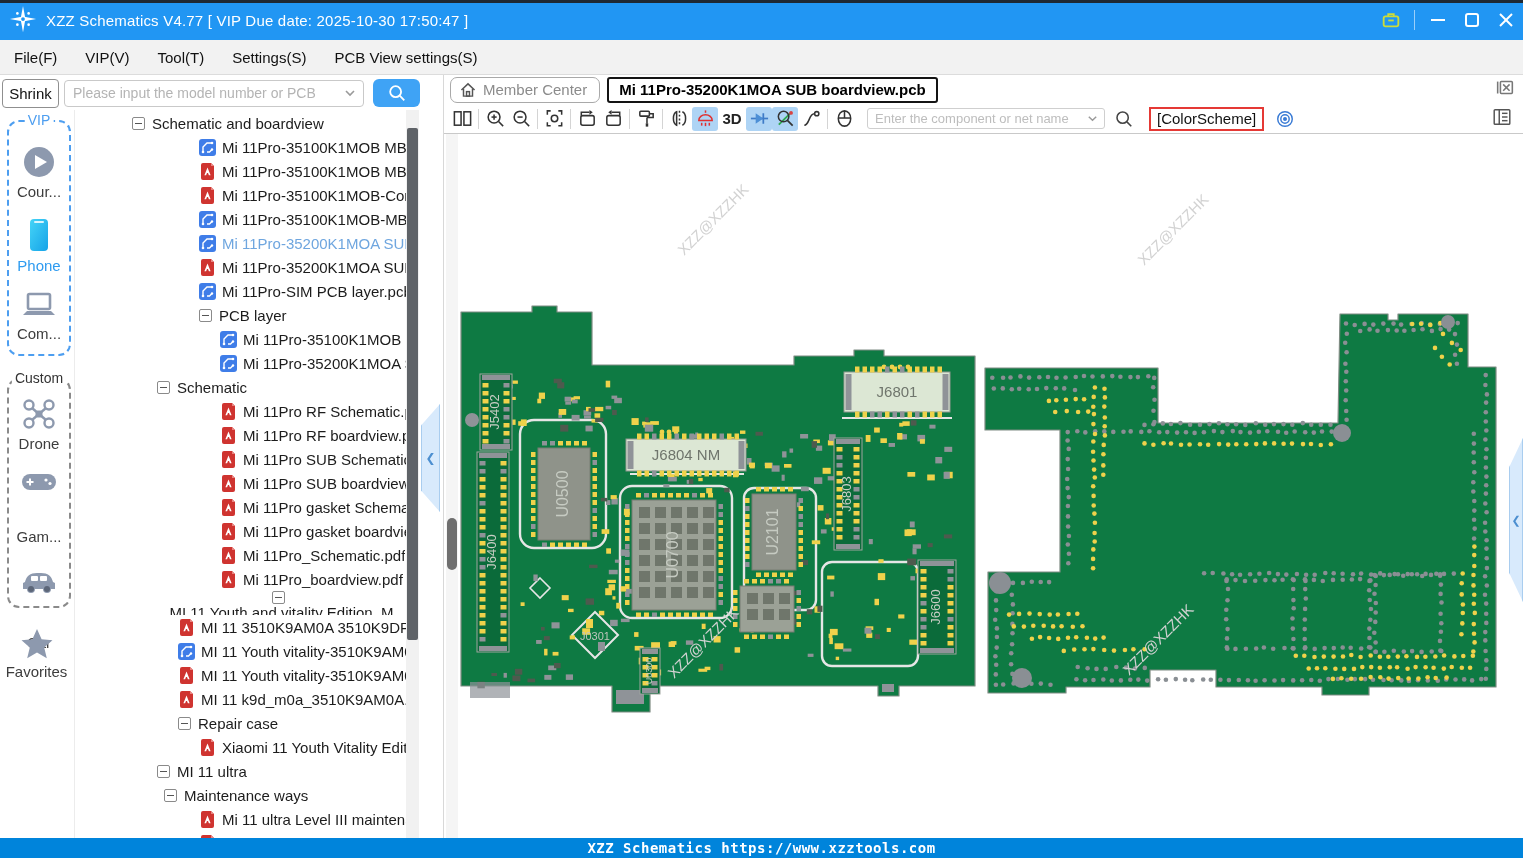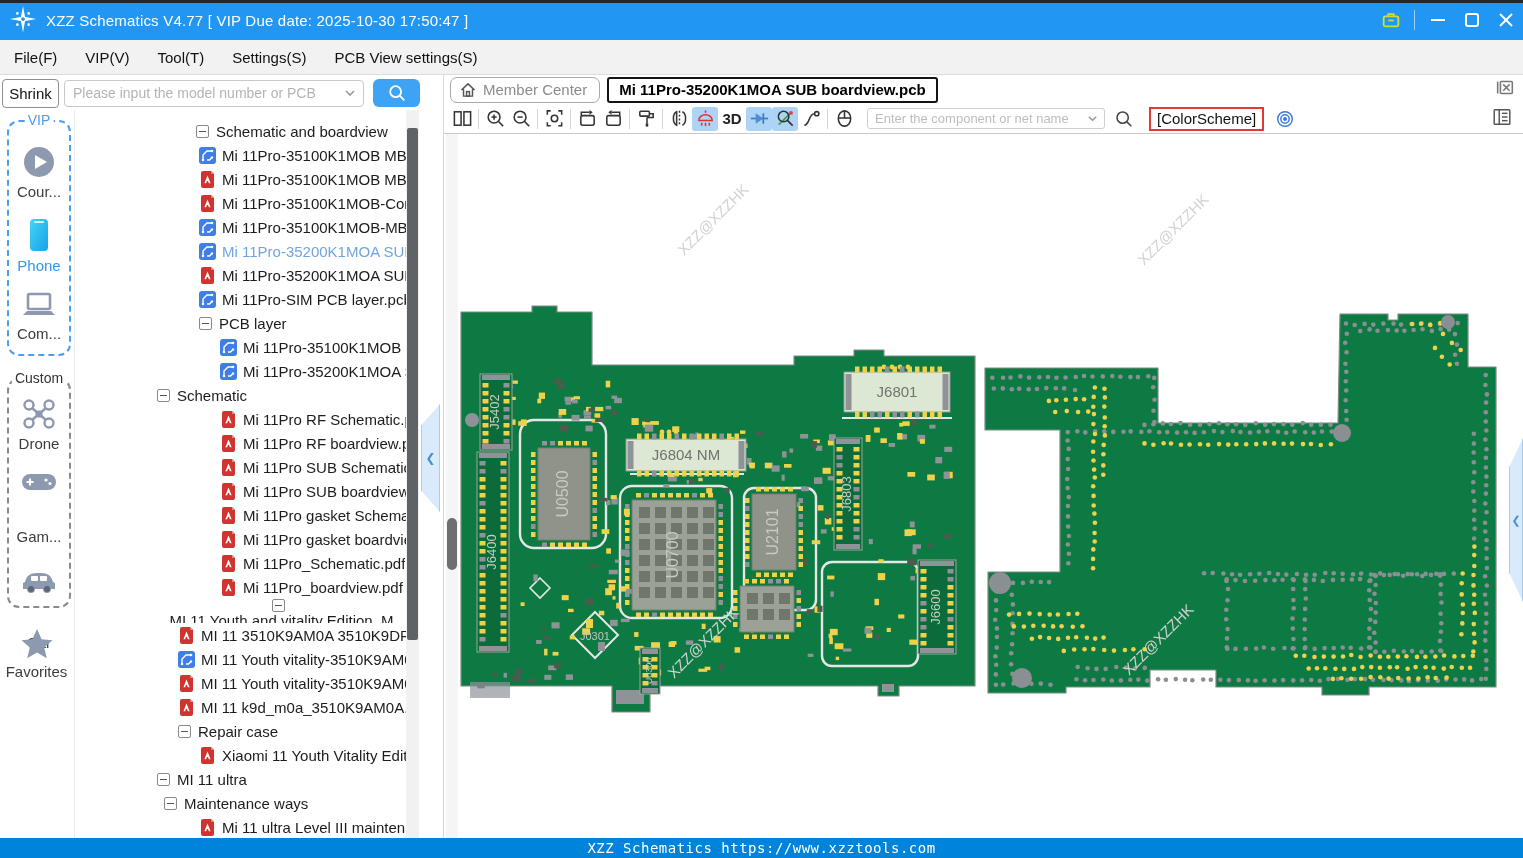--- a/index.html
+++ b/index.html
@@ -79,21 +79,21 @@
                 border:1px solid #a9cdef;box-sizing:border-box;display:flex;align-items:center;justify-content:center;
                 clip-path:polygon(100% 0%,100% 100%,0% 82%,0% 18%);cursor:pointer;color:#4c8fd0;font-size:11px;}
   
   .canvas{position:absolute;left:444px;top:134px;width:1079px;height:707px;background:#fff;overflow:hidden;}
   .canvas-scroll{position:absolute;left:2px;top:0;width:12px;height:707px;background:#f5f5f5;}
   .canvas-thumb{position:absolute;left:1px;top:384px;width:10px;height:52px;background:#6f6f6f;border-radius:6px;cursor:pointer;}
   #pcb-svg{position:absolute;left:0;top:0;}
   
   .statusbar{position:absolute;left:0;top:838px;width:1523px;height:20px;background:#0084db;color:#fff;
              display:flex;align-items:center;justify-content:center;font-family:"DejaVu Sans Mono",monospace;
-             font-size:14px;font-weight:normal;letter-spacing:.5px;}
+             font-size:14px;font-weight:bold;letter-spacing:.5px;}
 </style>
 </head>
 <body>
 
 <div id="app">
 
   <div class="titlebar">
     <span class="appicon">
       <svg width="30" height="30" viewBox="0 0 32 32">
         <polygon points="16,2 18.6,16 16,30 13.4,16" fill="#fff"></polygon>
@@ -382,21 +382,21 @@
     </div>
     <div class="favorites">
       <svg width="36" height="34" viewBox="0 0 36 34">
           <polygon points="18,2 22.6,12.2 33.5,13.2 25.2,20.4 27.8,31.2 18,25.4 8.2,31.2 10.8,20.4 2.5,13.2 13.4,12.2" fill="#8d99ae"></polygon>
         </svg>
       <span class="lbl">Favorites</span>
     </div>
   </div>
 
   <div class="tree" id="tree-rows">
-      <div class="trow" style="padding-left: 120px; margin-top: 8px;">
+      <div class="trow" style="padding-left: 56px;">
         <span class="twisty"></span>
         <span class="tlabel">Schematic and boardview</span>
       </div>
       <div class="trow" style="padding-left: 123px;">
         <span style="display:flex">
           <svg class="ficon" viewBox="0 0 17 17">
             <rect width="17" height="17" rx="3" fill="#3f7de8"></rect>
             <path d="M4,13 V8 L8,4 H13" fill="none" stroke="#fff" stroke-width="1.4"></path>
             <circle cx="4" cy="13" r="1.3" fill="#fff"></circle>
             <circle cx="13" cy="4" r="1.3" fill="#fff"></circle>

